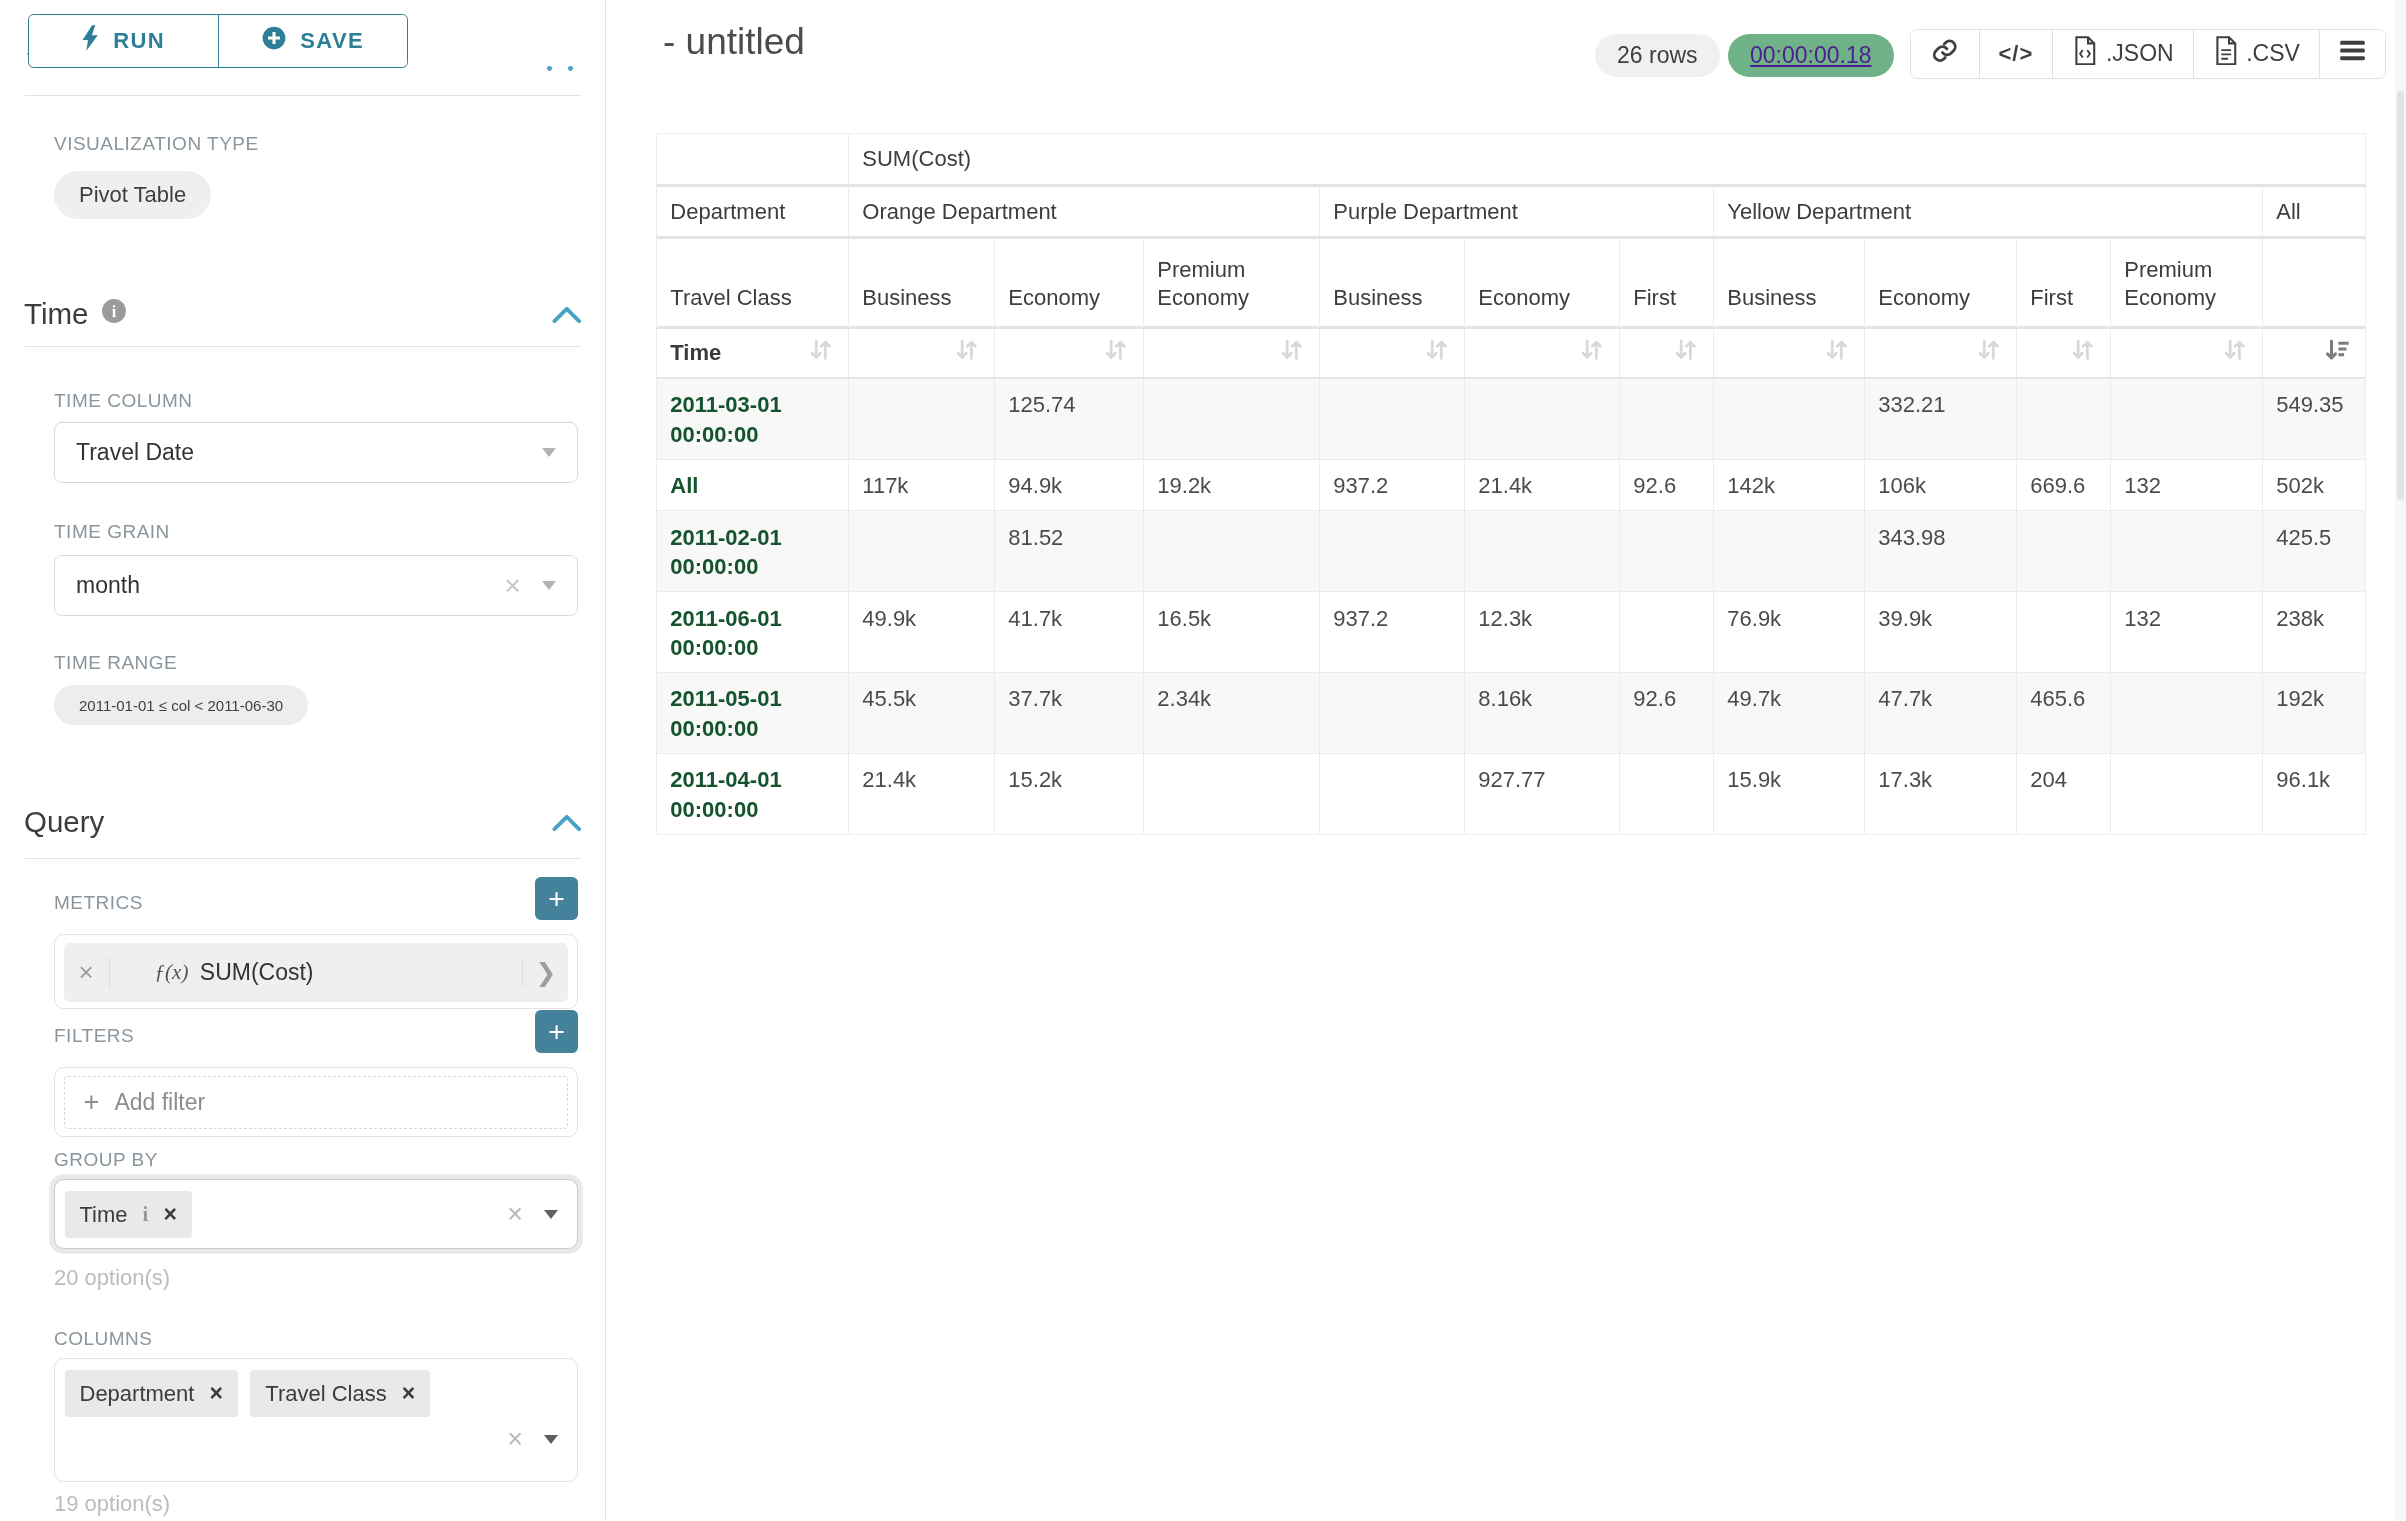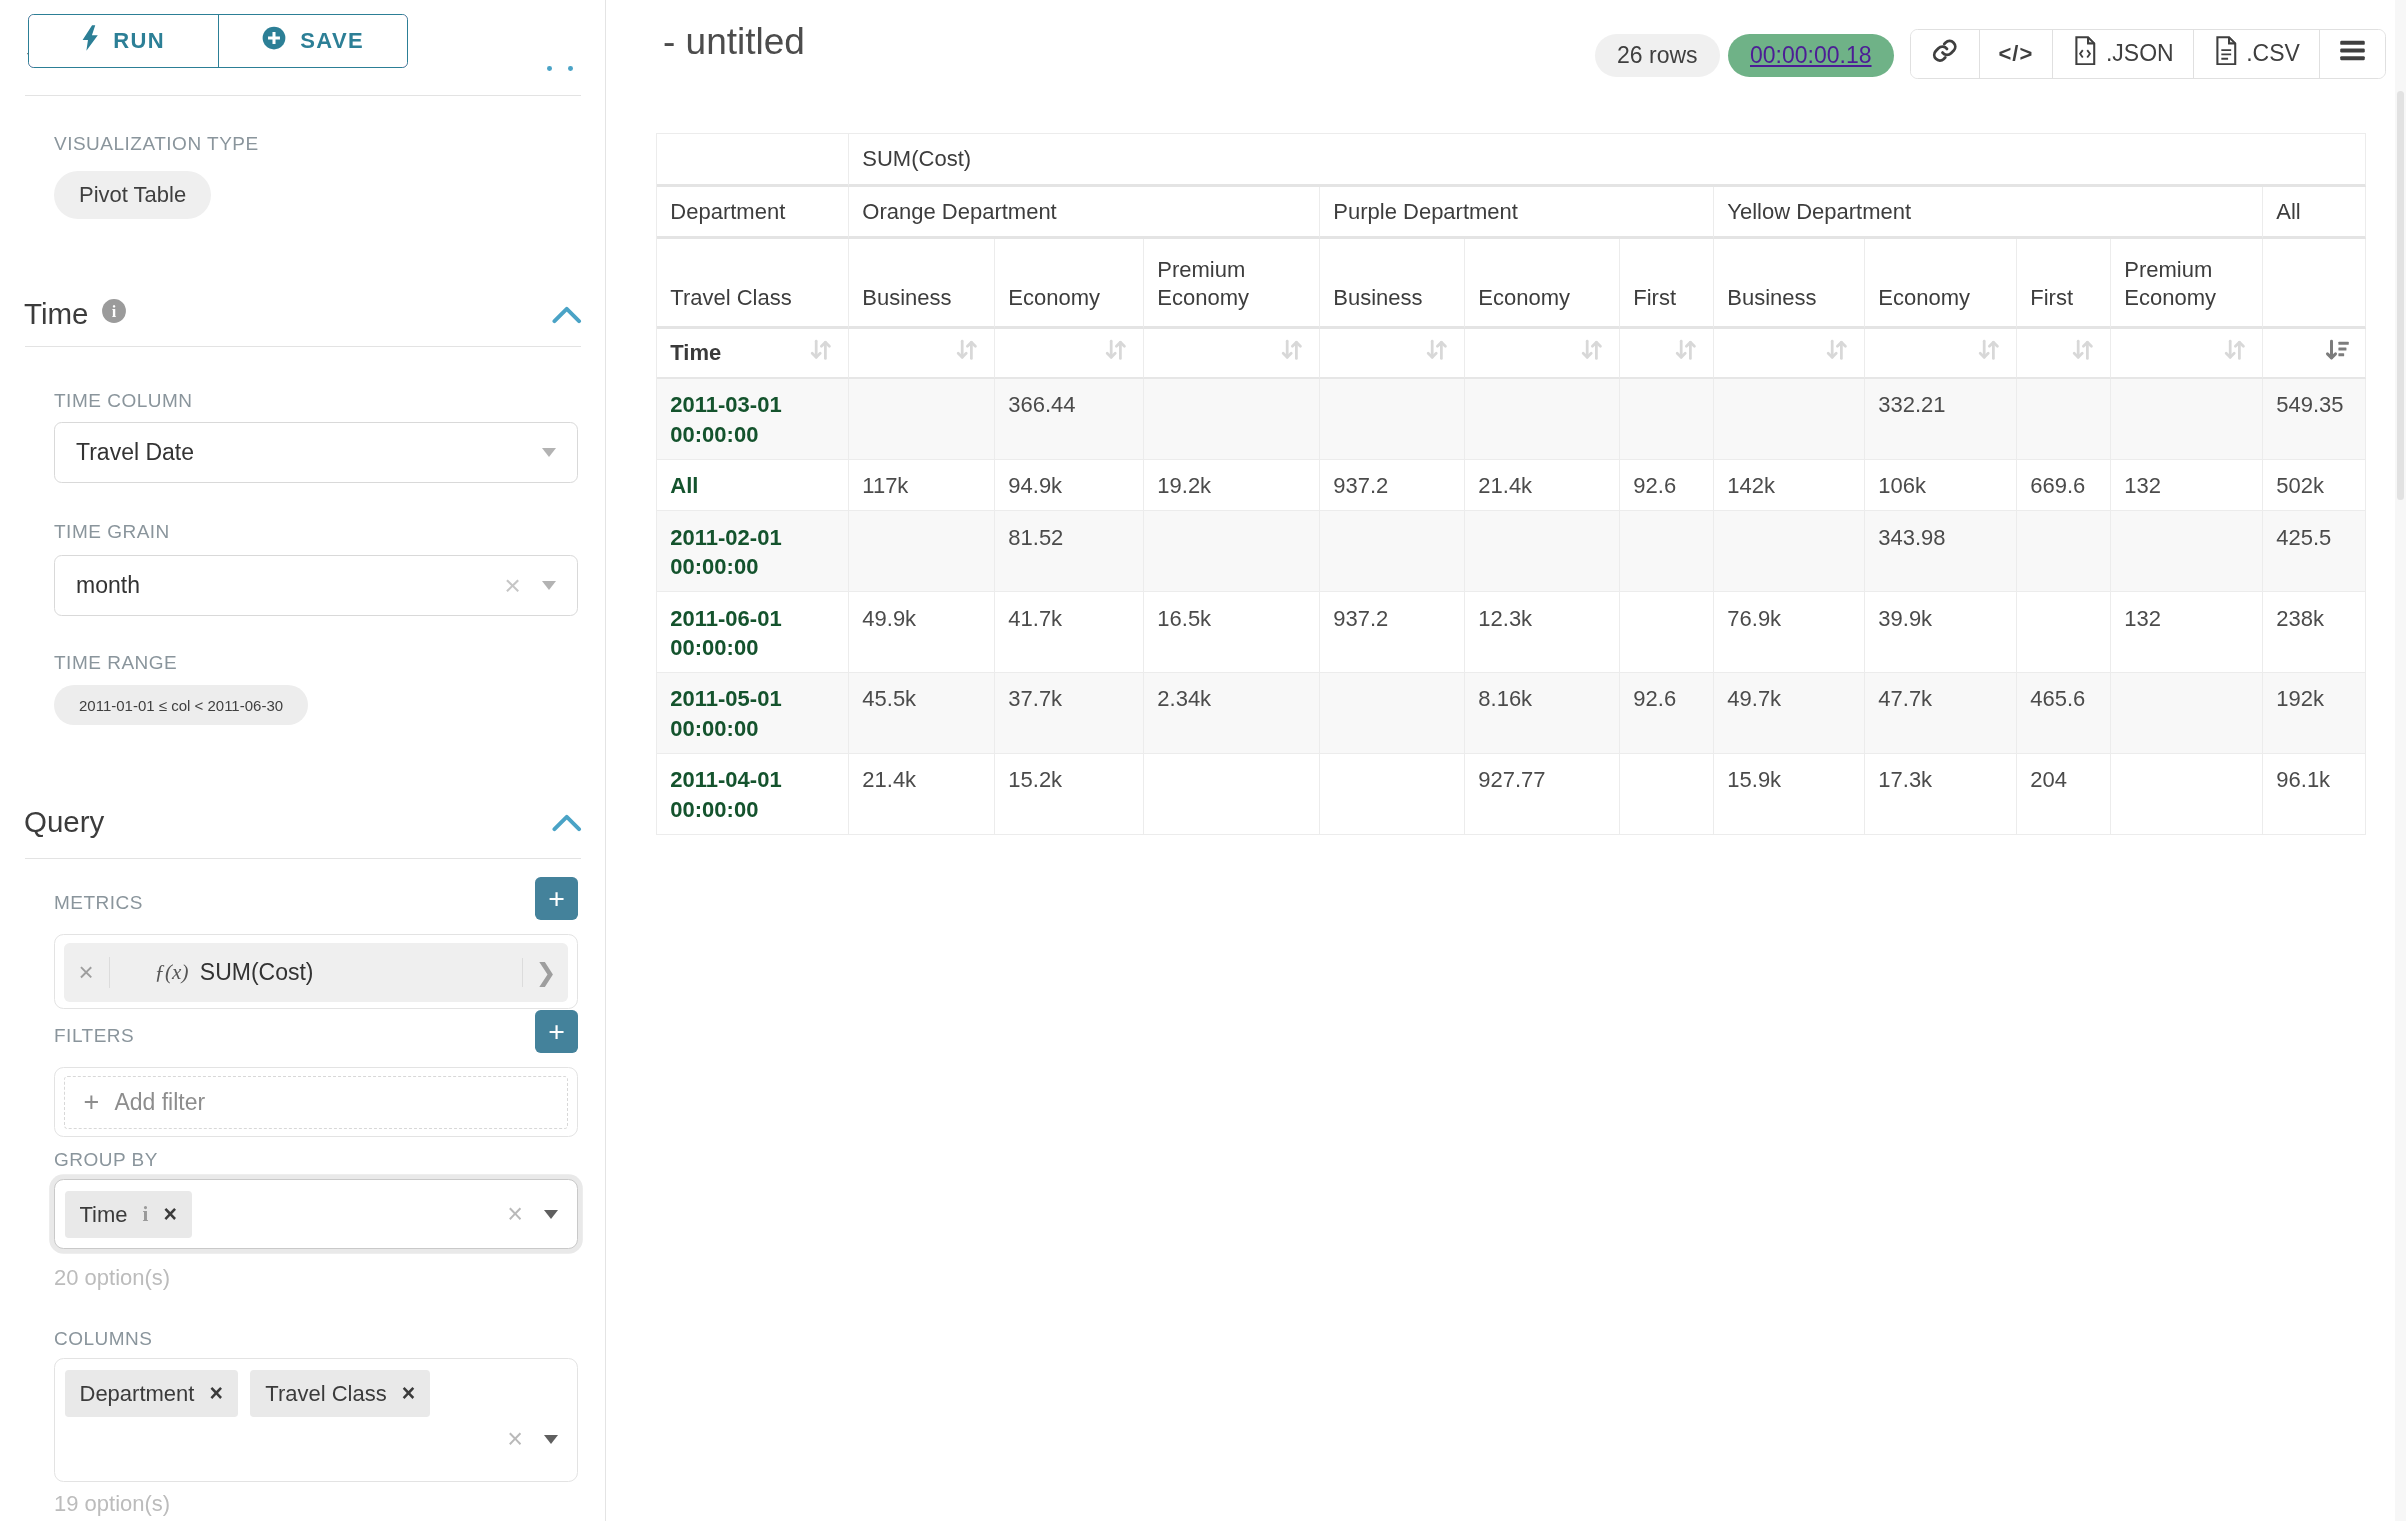--- a/index.html
+++ b/index.html
@@ -416,21 +416,21 @@
                   </g>
                 </svg></span>
             </span>
           </th>
         </tr>
       </thead>
     <tbody id="pivot-body">
         <tr>
           <th>2011-03-01 00:00:00</th>
           <td></td>
-          <td>366.44</td>
+          <td>125.74</td>
           <td></td>
           <td></td>
           <td></td>
           <td></td>
           <td></td>
           <td>332.21</td>
           <td></td>
           <td></td>
           <td>549.35</td>
         </tr>

